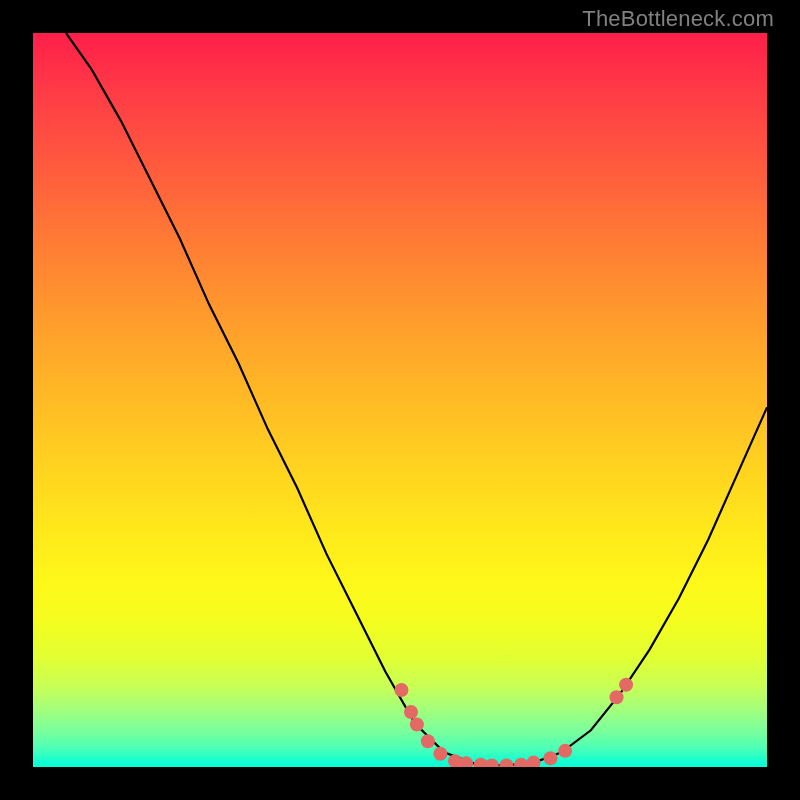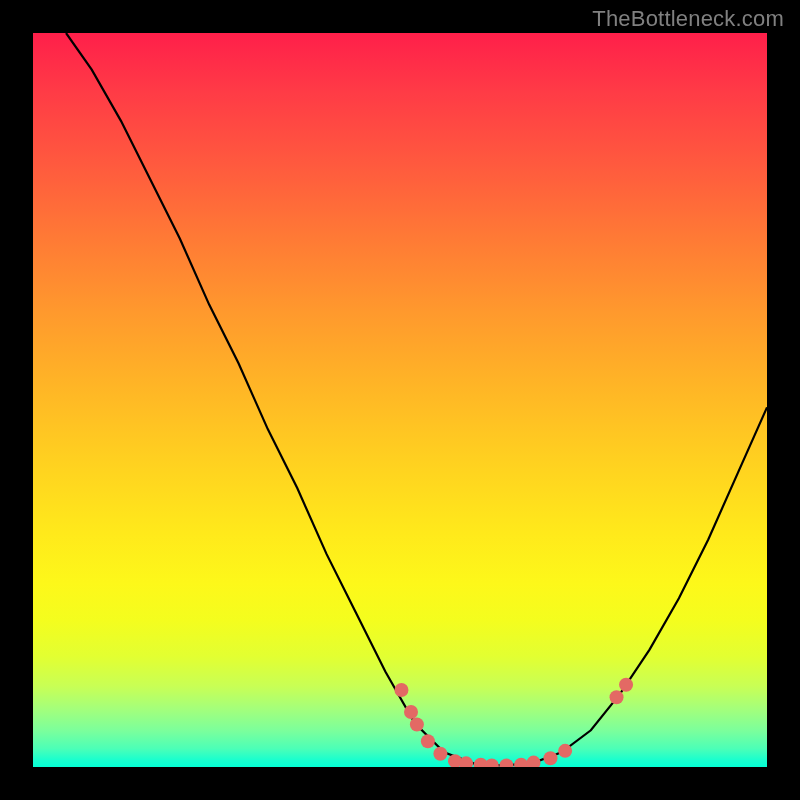--- a/index.html
+++ b/index.html
@@ -7,21 +7,21 @@
     padding: 0;
     width: 800px;
     height: 800px;
     background: #000;
     font-family: Arial, sans-serif;
     position: relative;
   }
   .watermark {
     position: absolute;
     top: 6px;
-    right: 16px;
+    right: 26px;
     color: #808080;
     font-size: 22px;
     font-weight: 500;
     letter-spacing: 0.2px;
     z-index: 10;
   }
   .plot-area {
     position: absolute;
     left: 33px;
     top: 33px;

